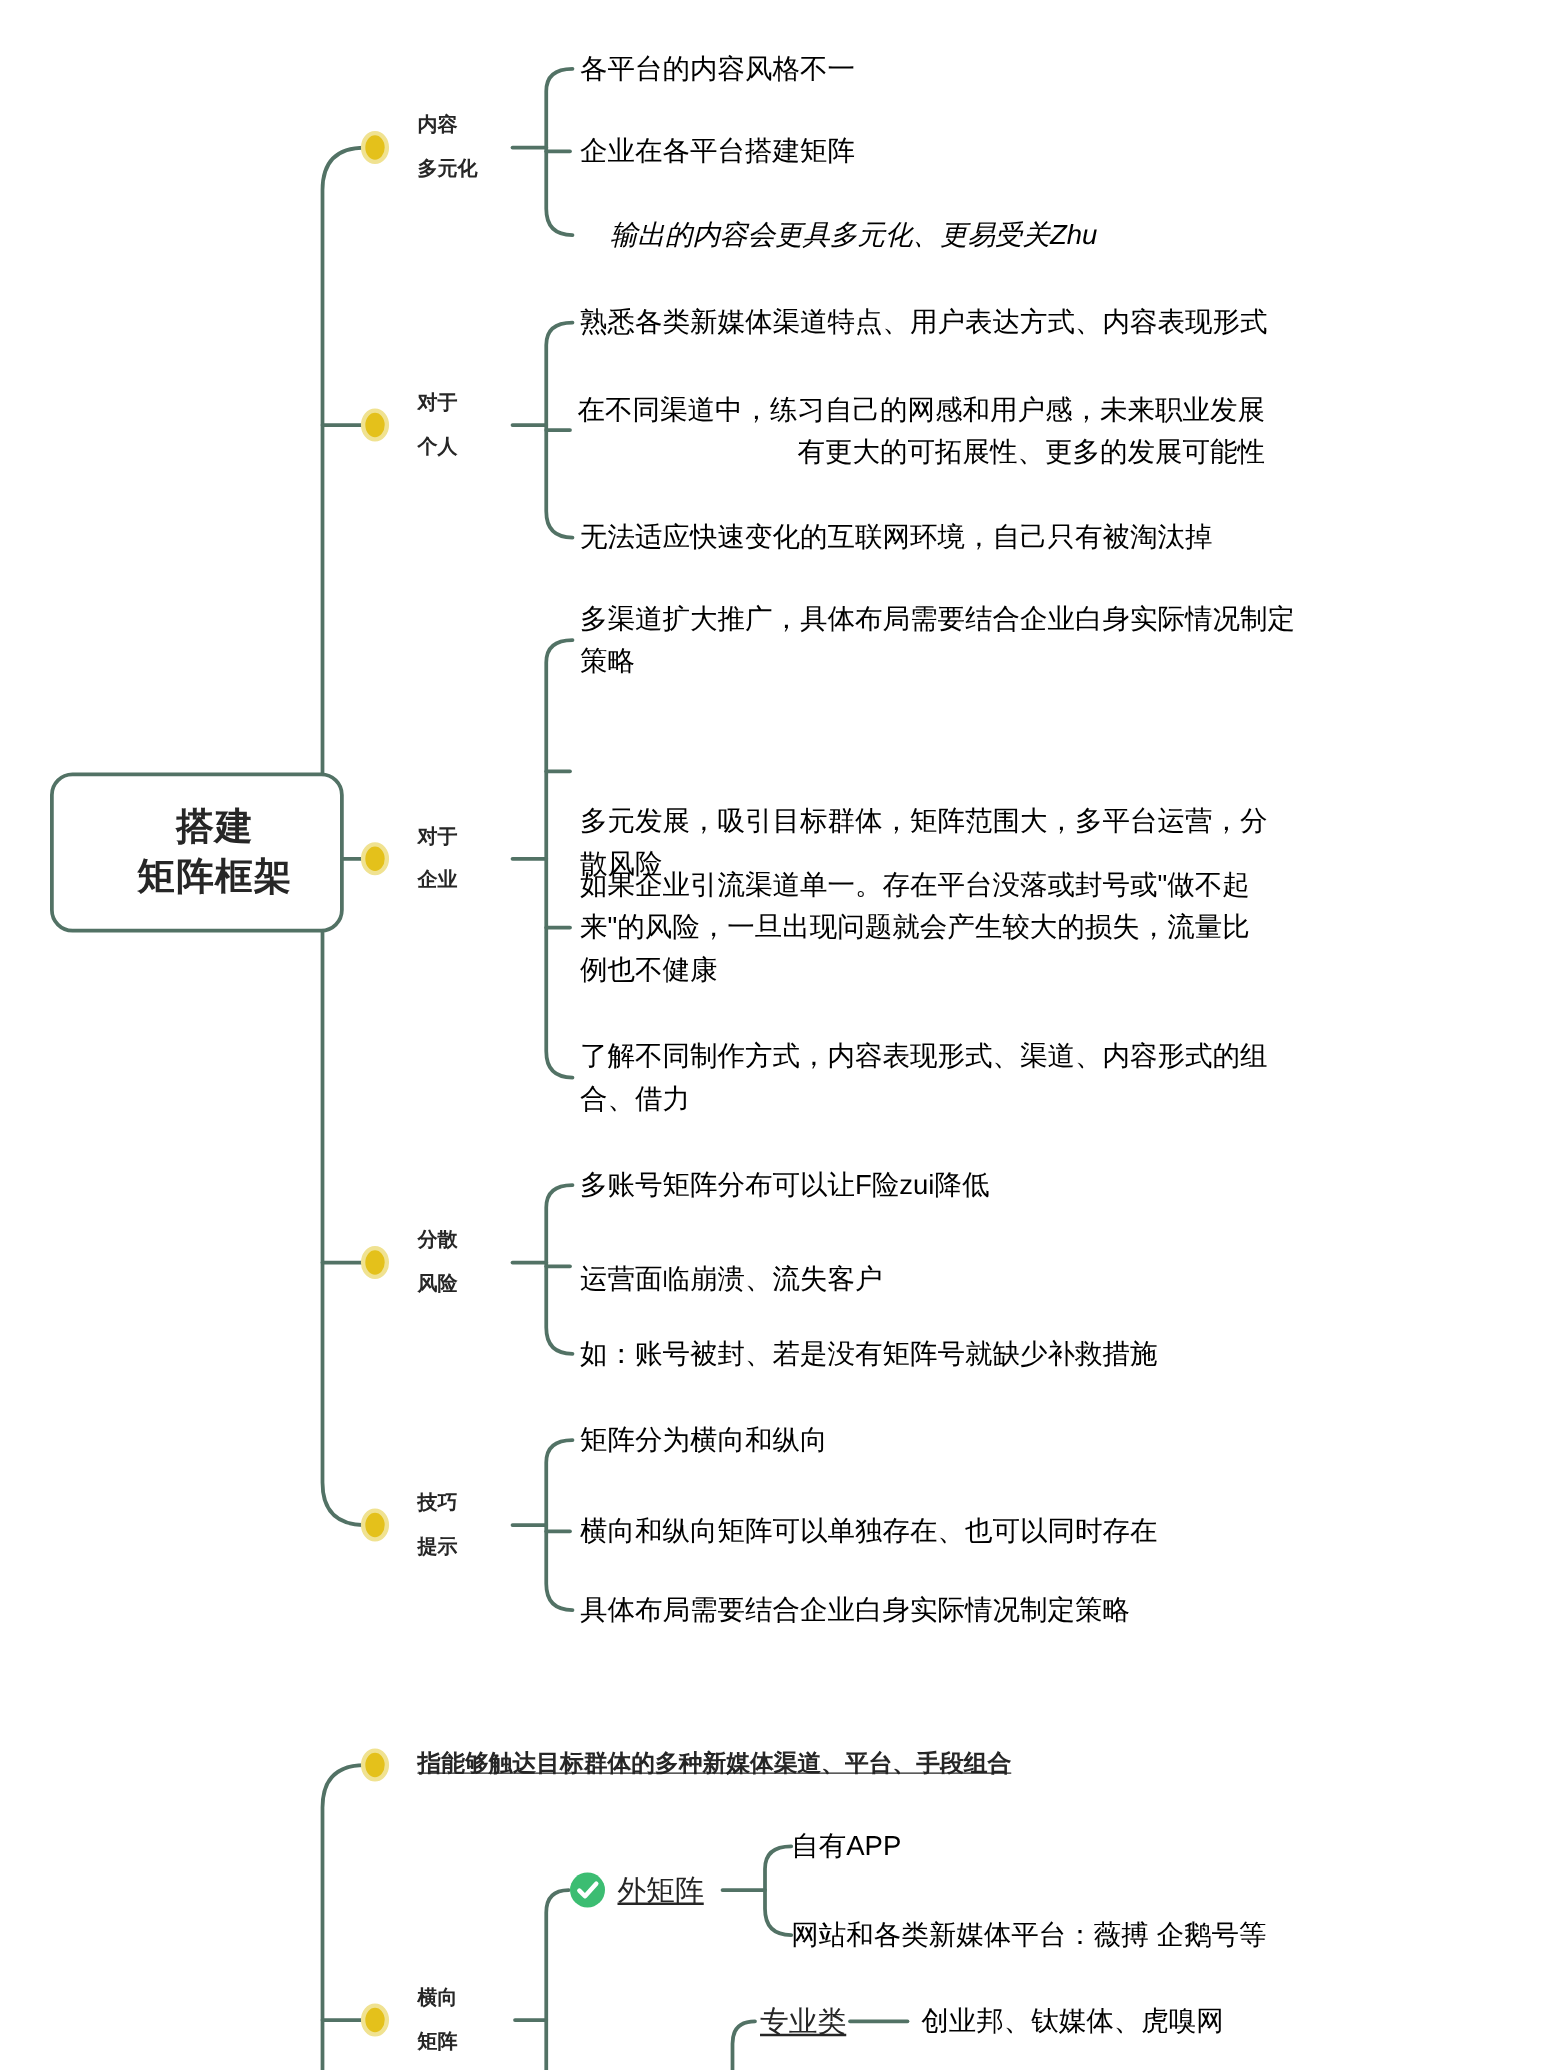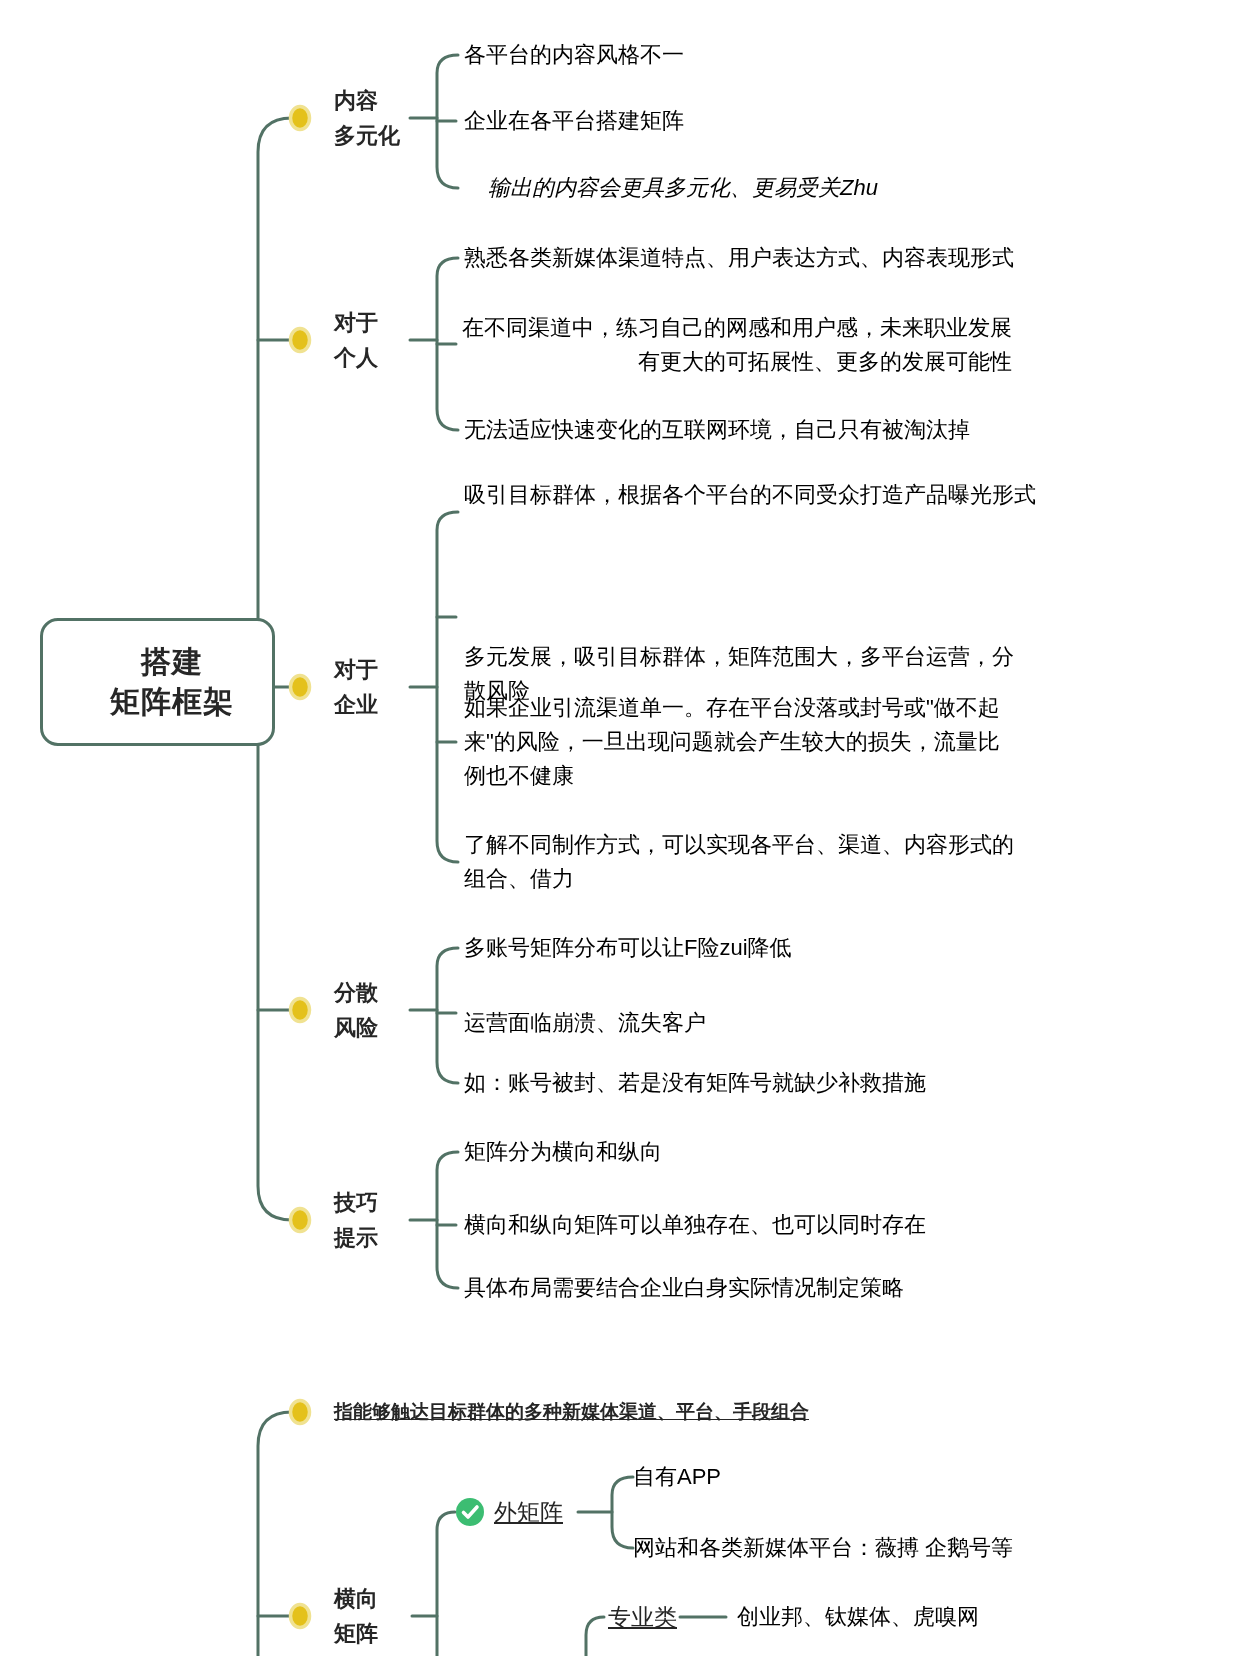--- a/index.html
+++ b/index.html
@@ -15,21 +15,21 @@
   .dot{fill:var(--dot,#e4c11b);stroke:var(--dot_halo,#f0e291);stroke-width:3.5;}
   .check-bg{fill:var(--check,#3cbd72);}
   .check-mark{fill:none;stroke:#ffffff;stroke-width:3.6;stroke-linecap:round;stroke-linejoin:round;}
   .node{position:absolute;}
   .root-box{
     width:200px;height:122px;border:3.5px solid var(--line,#527265);
     border-radius:18px;background:#fff;
     display:flex;flex-direction:column;align-items:center;justify-content:center;
     font-size:30px;font-weight:bold;line-height:40px;letter-spacing:1px;
   }
-  .branch-label{font-size:22px;font-weight:bold;line-height:35px;white-space:nowrap;}
+  .branch-label{font-size:16px;font-weight:bold;line-height:35px;white-space:nowrap;}
   .leaf{font-size:22px;line-height:34px;white-space:nowrap;color:#000000;}
   .leaf.wrap{white-space:normal;word-break:break-all;}
   .bold-leaf{font-size:19px;font-weight:bold;line-height:34px;white-space:nowrap;text-decoration:underline;}
   .subnode-label{font-size:23px;line-height:34px;white-space:nowrap;text-decoration:underline;}
 </style>
 </head>
 <body>
 
 <div id="stage">
 
@@ -111,24 +111,24 @@
   </div>
 
   <div class="node leaf" style="left:464px;top:38px;">各平台的内容风格不一</div>
   <div class="node leaf" style="left:464px;top:104px;">企业在各平台搭建矩阵</div>
   <div class="node leaf" style="left:488px;top:171px;font-style:italic;">输出的内容会更具多元化、更易受关Zhu</div>
 
   <div class="node leaf" style="left:464px;top:241px;">熟悉各类新媒体渠道特点、用户表达方式、内容表现形式</div>
   <div class="node leaf wrap" style="left:452px;top:311px;width:560px;text-align:right;">在不同渠道中，练习自己的网感和用户感，未来职业发展有更大的可拓展性、更多的发展可能性</div>
   <div class="node leaf" style="left:464px;top:413px;">无法适应快速变化的互联网环境，自己只有被淘汰掉</div>
 
-  <div class="node leaf wrap" style="left:464px;top:478px;width:580px;">吸引目标群体，根据各个平台的不同受众打造产品曝光形式</div>
+  <div class="node leaf wrap" style="left:464px;top:478px;width:580px;">多渠道扩大推广，具体布局需要结合企业白身实际情况制定策略</div>
   <div class="node leaf wrap" style="left:464px;top:612px;width:560px;margin-top:28px;">多元发展，吸引目标群体，矩阵范围大，多平台运营，分散风险</div>
   <div class="node leaf wrap" style="left:464px;top:691px;width:548px;">如果企业引流渠道单一。存在平台没落或封号或"做不起来"的风险，一旦出现问题就会产生较大的损失，流量比例也不健康</div>
-  <div class="node leaf wrap" style="left:464px;top:828px;width:560px;">了解不同制作方式，可以实现各平台、渠道、内容形式的组合、借力</div>
+  <div class="node leaf wrap" style="left:464px;top:828px;width:560px;">了解不同制作方式，内容表现形式、渠道、内容形式的组合、借力</div>
 
   <div class="node leaf" style="left:464px;top:931px;">多账号矩阵分布可以让F险zui降低</div>
   <div class="node leaf" style="left:464px;top:996px;margin-top:10px;">运营面临崩溃、流失客户</div>
   <div class="node leaf" style="left:464px;top:1066px;">如：账号被封、若是没有矩阵号就缺少补救措施</div>
 
   <div class="node leaf" style="left:464px;top:1135px;">矩阵分为横向和纵向</div>
   <div class="node leaf" style="left:464px;top:1208px;">横向和纵向矩阵可以单独存在、也可以同时存在</div>
   <div class="node leaf" style="left:464px;top:1271px;">具体布局需要结合企业白身实际情况制定策略</div>
 
   <div class="node bold-leaf" style="left:334px;top:1395px;">指能够触达目标群体的多种新媒体渠道、平台、手段组合</div>

